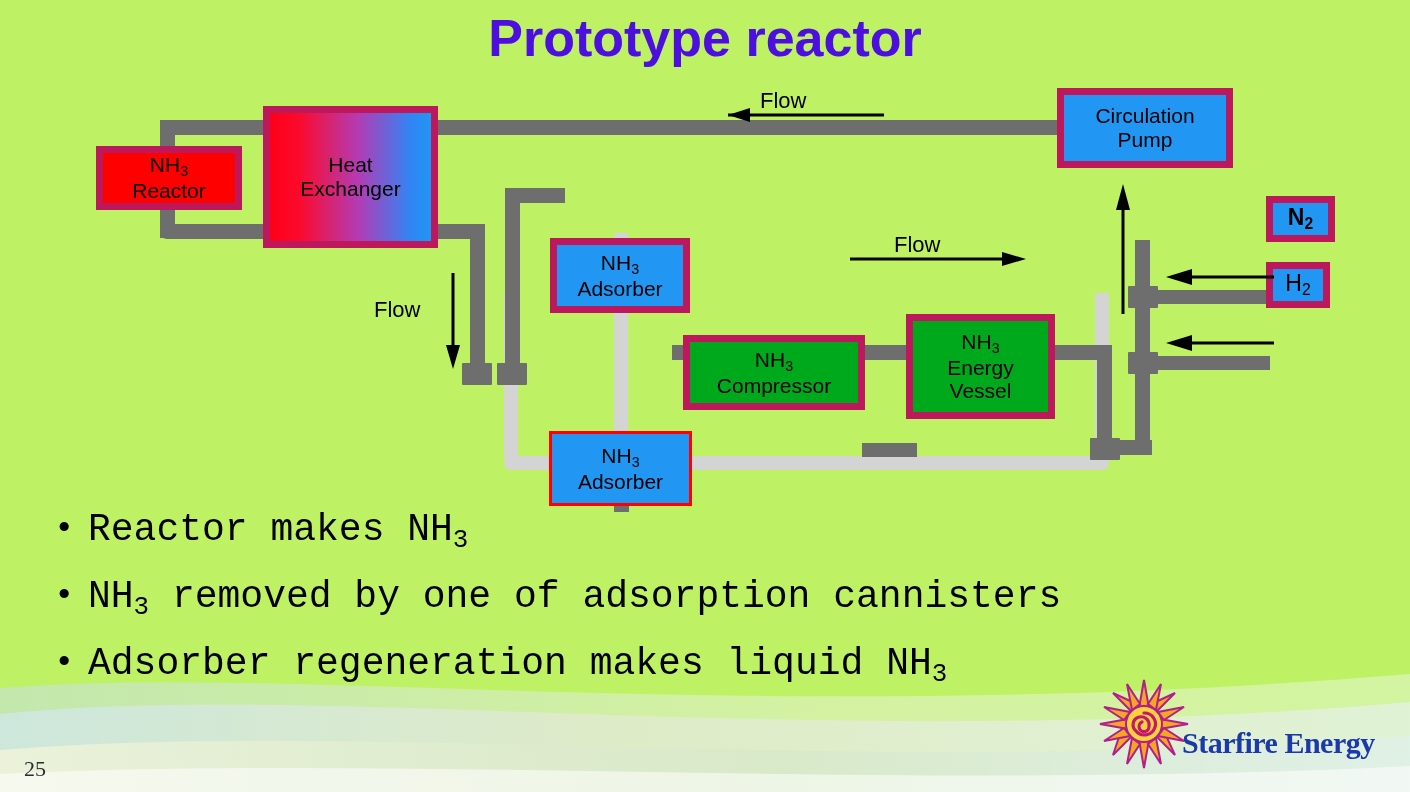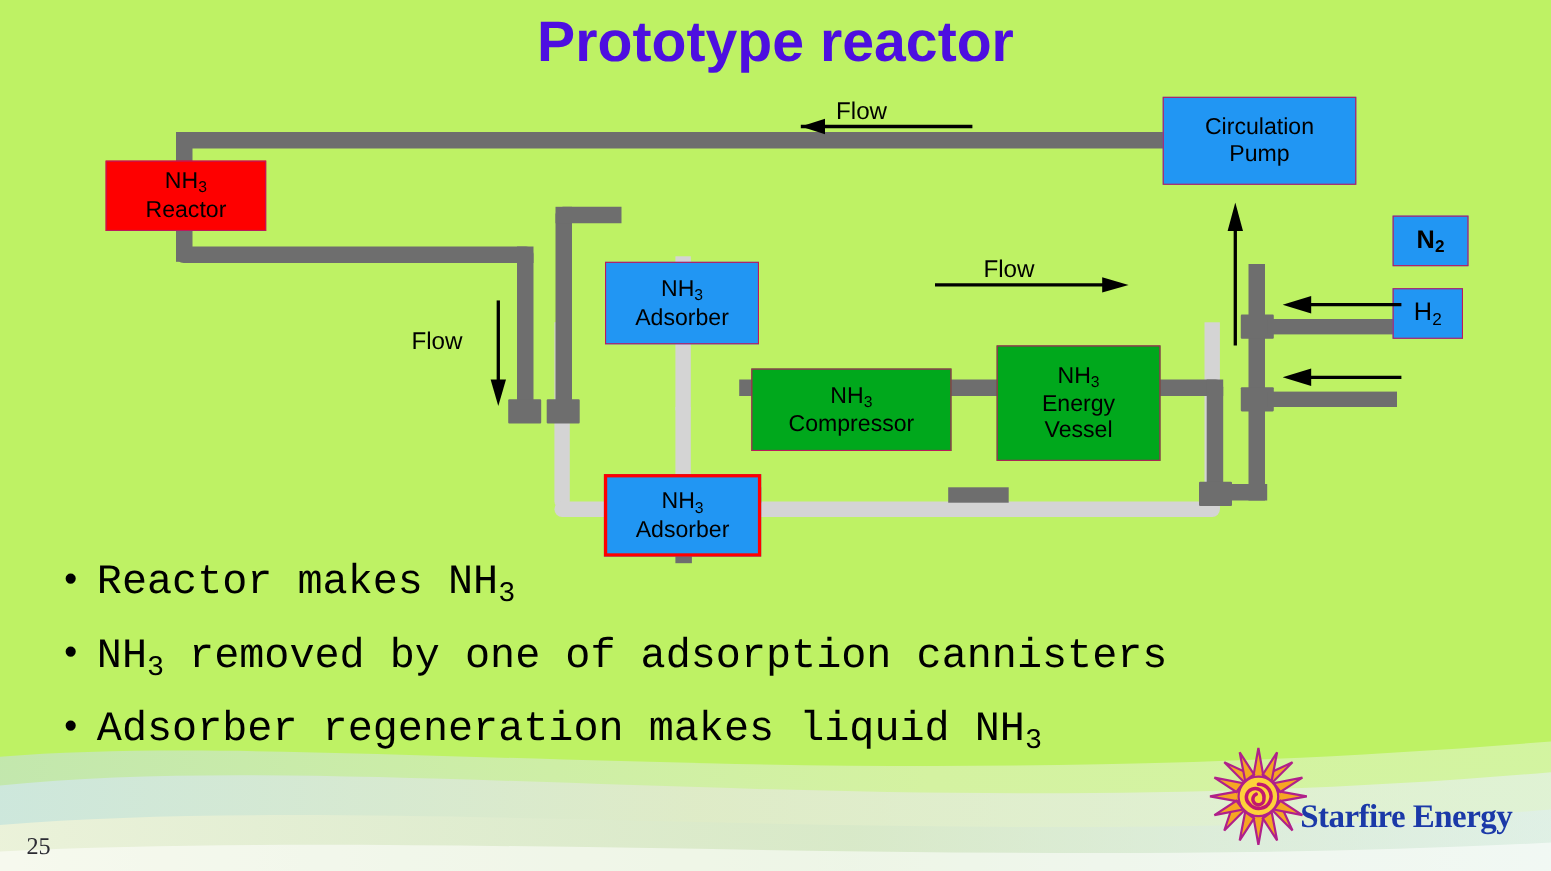--- a/index.html
+++ b/index.html
@@ -14,21 +14,21 @@
 
   
   #diagram{position:absolute;left:0;top:80px;width:1410px;height:420px;}
 
   .pipe{position:absolute;background:#6e6e6e;}
   .pipe.light{background:#d4d4d4;}
   .joint{position:absolute;background:#6e6e6e;border-radius:1px;}
 
   .box{position:absolute;box-sizing:border-box;display:flex;
        align-items:center;justify-content:center;text-align:center;
-       color:#000;line-height:1.12;border:1px solid #be185d;}
+       color:#000;line-height:1.12;border:7px solid #be185d;}
   .box .lbl{display:block;padding:0 2px;}
   .blue{background:#2196f3;}
   .green{background:#00a81c;}
   .red{background:#fe0000;}
   .hx{background:linear-gradient(90deg,#ff0018 0%,#fb0a2c 18%,#b23cb4 55%,#2f86f5 88%,#2196f3 100%);}
   .redoutline{border:3px solid #ff0000;}
 
   sub{font-size:0.68em;vertical-align:-0.28em;}
 
   .flowlabel{position:absolute;font-size:22px;color:#000;white-space:nowrap;}
@@ -100,20 +100,26 @@
     <div class="pipe" style="left:1097px;top:360px;width:55px;height:15px;"></div>
     <div class="joint" style="left:1090px;top:358px;width:30px;height:22px;"></div>
 
     <div class="box red" style="left:96px;top:66px;width:146px;height:64px;font-size:21px;">
       <span class="lbl">
         <span>NH</span><sub>3</sub><br>
         <span>Reactor</span>
       </span>
     </div>
 
+    <div class="box hx" style="left:263px;top:26px;width:175px;height:142px;font-size:21px;">
+      <span class="lbl">
+        <span>Heat</span><br>
+        <span>Exchanger</span>
+      </span>
+    </div>
 
     <div class="box blue" style="left:1057px;top:8px;width:176px;height:80px;font-size:21px;">
       <span class="lbl">
         <span>Circulation</span><br>
         <span>Pump</span>
       </span>
     </div>
 
     <div class="box blue" style="left:1266px;top:116px;width:69px;height:46px;font-size:23px;font-weight:bold;">
       <span class="lbl">

